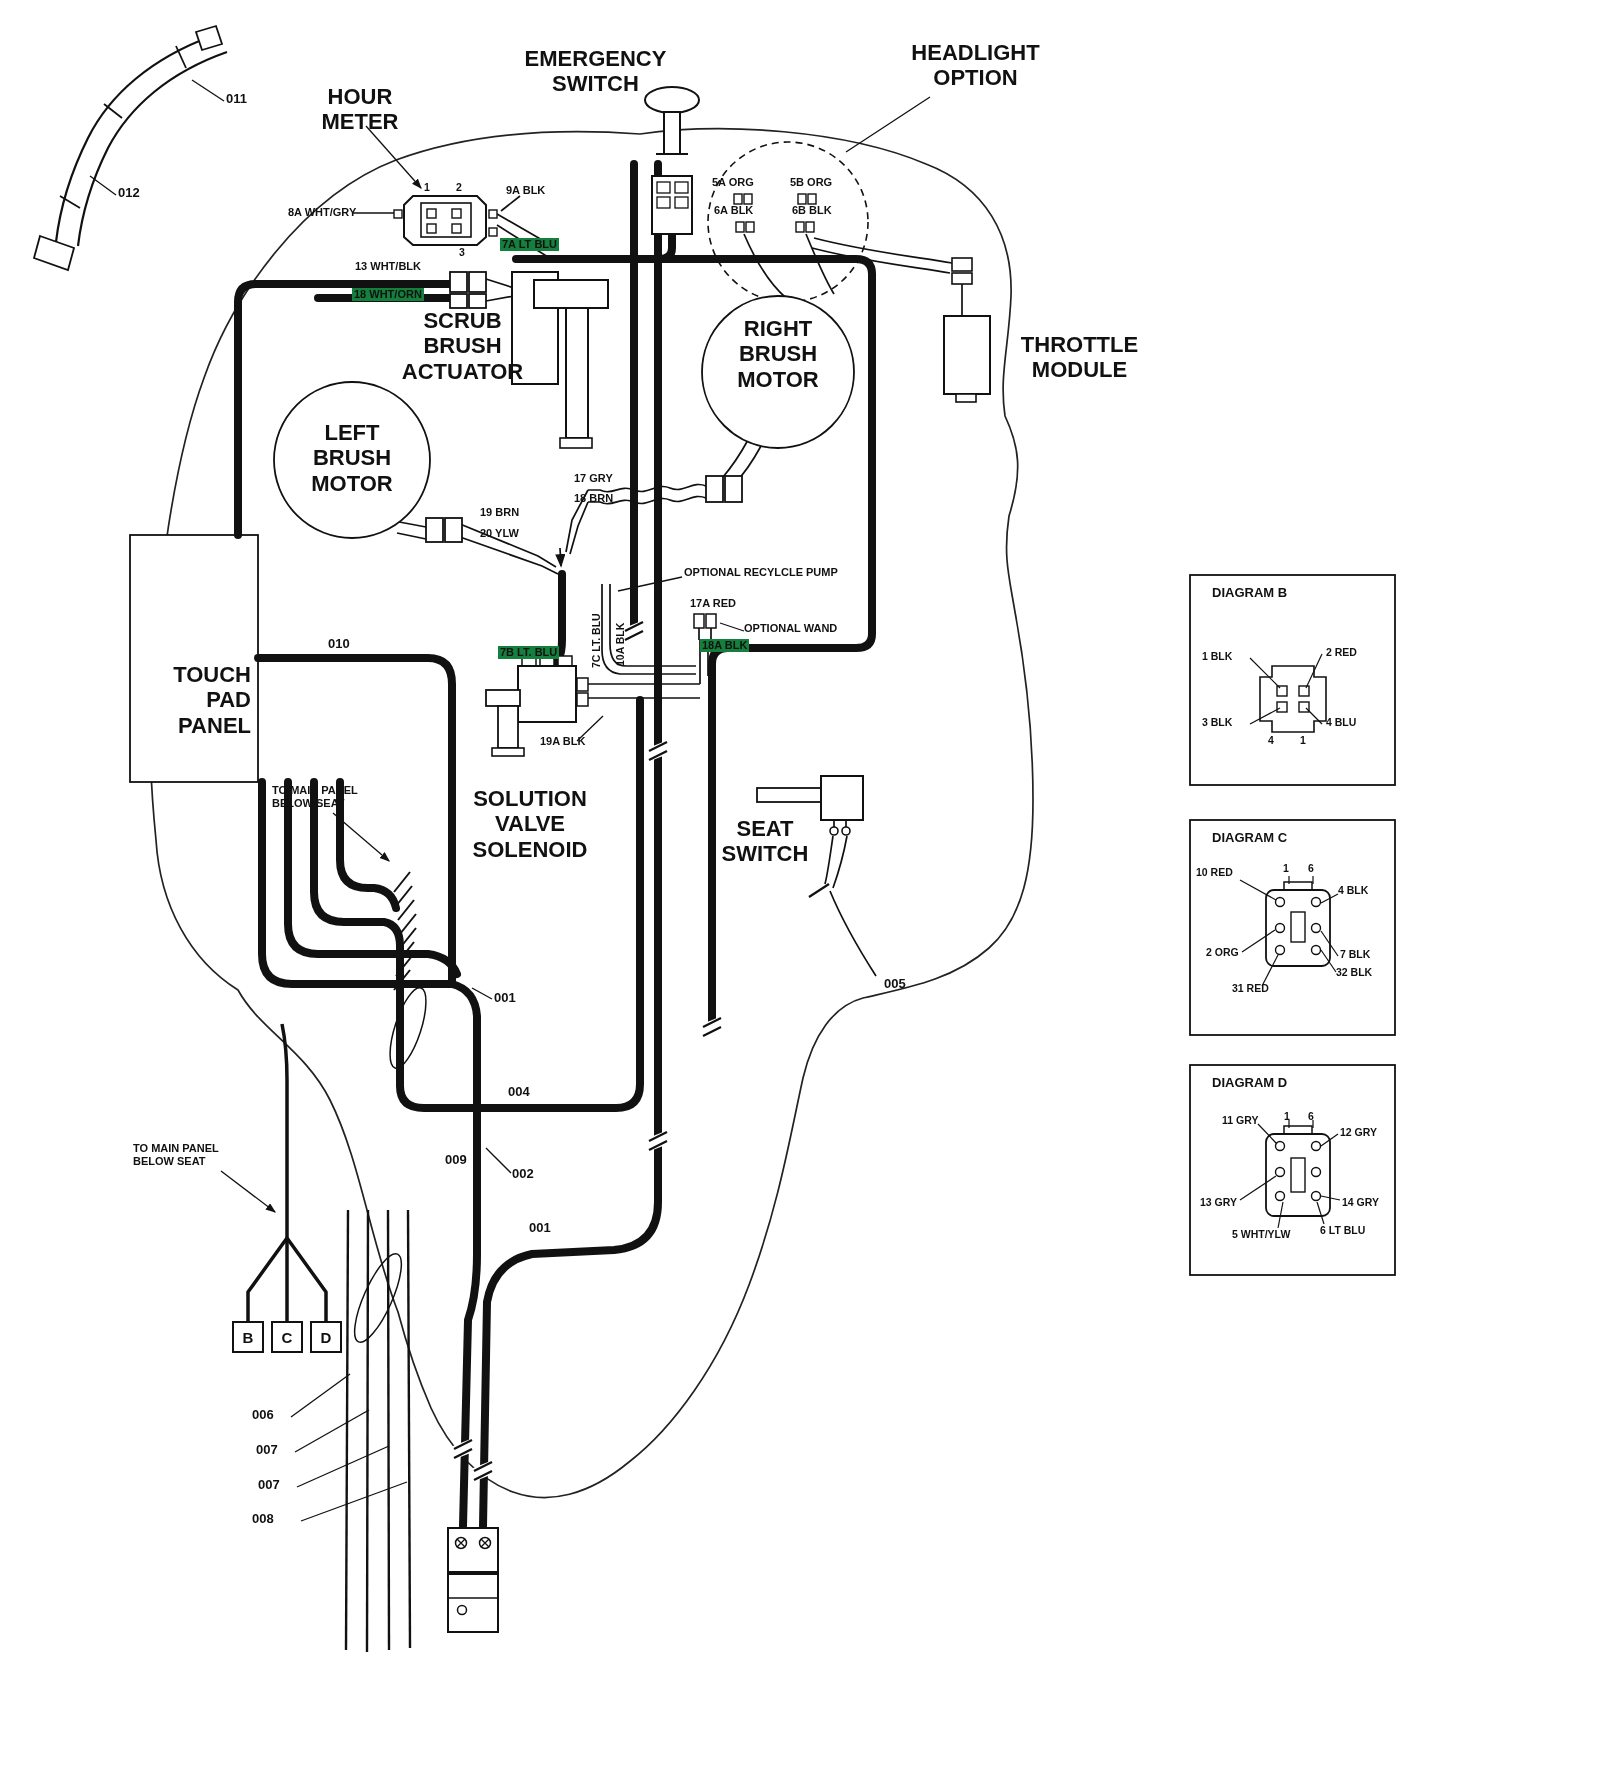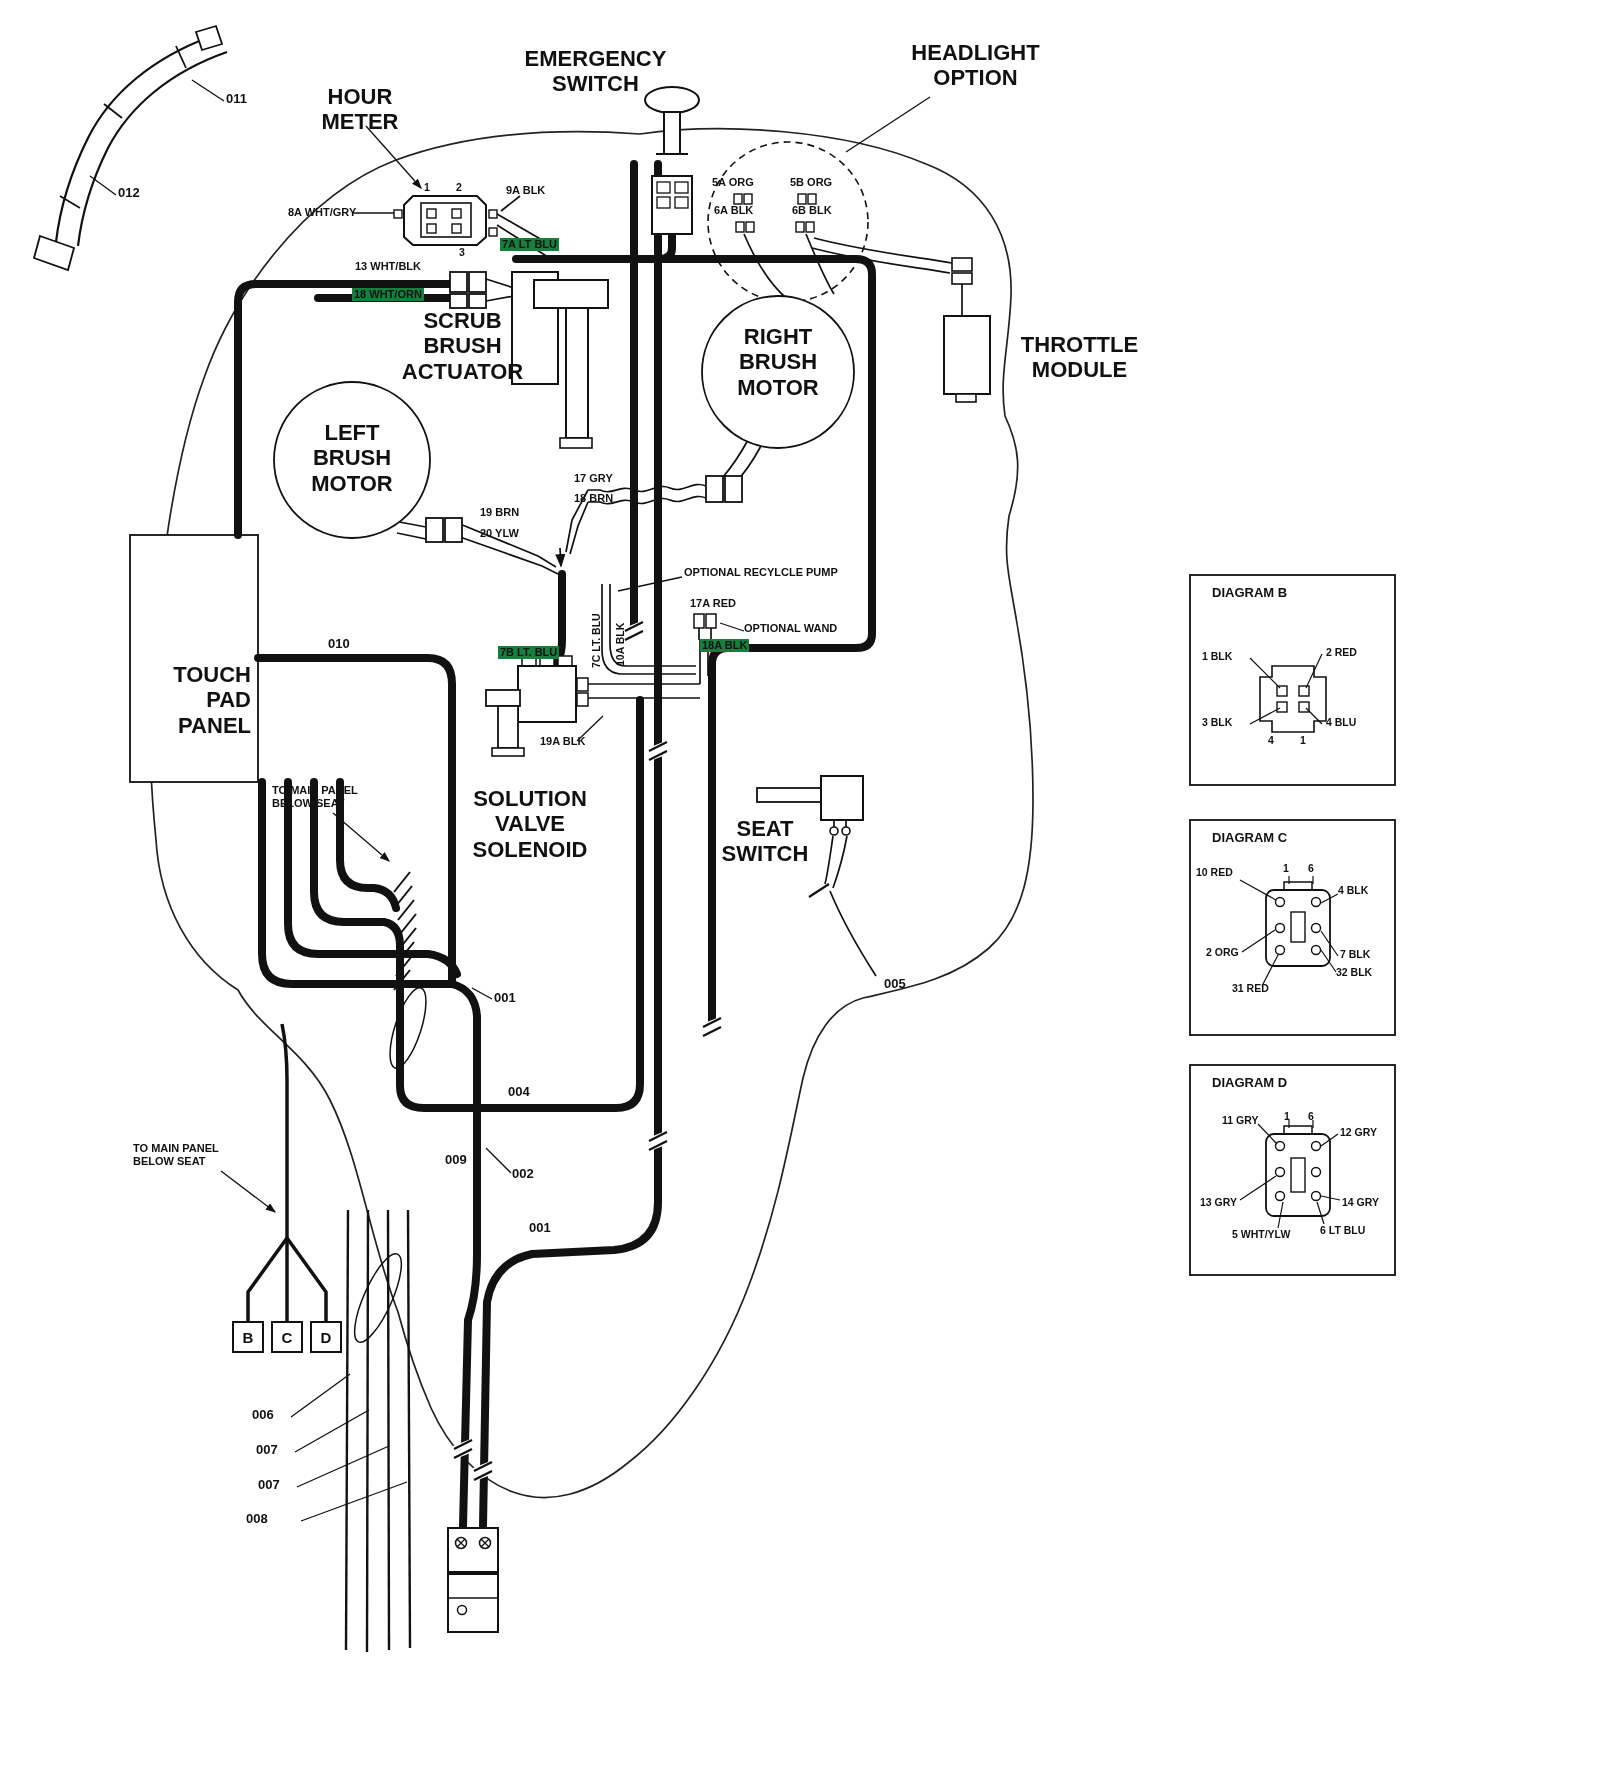--- a/index.html
+++ b/index.html
@@ -318,21 +318,21 @@
 <div class="lbl big" style="left:888px;top:40px;width:175px">HEADLIGHT
 OPTION</div>
 <div class="lbl big" style="left:1012px;top:332px;width:135px">THROTTLE
 MODULE</div>
 <div class="lbl big" style="left:400px;top:308px;width:125px">SCRUB
 BRUSH
 ACTUATOR</div>
 <div class="lbl big" style="left:292px;top:420px;width:120px">LEFT
 BRUSH
 MOTOR</div>
-<div class="lbl big" style="left:718px;top:324px;width:120px">RIGHT
+<div class="lbl big" style="left:718px;top:316px;width:120px">RIGHT
 BRUSH
 MOTOR</div>
 <div class="lbl big" style="left:156px;top:662px;width:95px;text-align:right">TOUCH
 PAD
 PANEL</div>
 <div class="lbl big" style="left:450px;top:786px;width:160px">SOLUTION
 VALVE
 SOLENOID</div>
 <div class="lbl big" style="left:710px;top:816px;width:110px">SEAT
 SWITCH</div>
@@ -372,21 +372,21 @@
 <div class="lbl mid" style="left:328px;top:637px">010</div>
 <div class="lbl mid" style="left:494px;top:991px">001</div>
 <div class="lbl mid" style="left:508px;top:1085px">004</div>
 <div class="lbl mid" style="left:445px;top:1153px">009</div>
 <div class="lbl mid" style="left:512px;top:1167px">002</div>
 <div class="lbl mid" style="left:529px;top:1221px">001</div>
 <div class="lbl mid" style="left:884px;top:977px">005</div>
 <div class="lbl mid" style="left:252px;top:1408px">006</div>
 <div class="lbl mid" style="left:256px;top:1443px">007</div>
 <div class="lbl mid" style="left:258px;top:1478px">007</div>
-<div class="lbl mid" style="left:246px;top:1512px">008</div>
+<div class="lbl mid" style="left:252px;top:1512px">008</div>
 
 <div class="box-letter" style="left:233px;top:1322px;width:30px;height:30px">B</div>
 <div class="box-letter" style="left:272px;top:1322px;width:30px;height:30px">C</div>
 <div class="box-letter" style="left:311px;top:1322px;width:30px;height:30px">D</div>
 
 <div class="lbl mid" style="left:1212px;top:586px">DIAGRAM B</div>
 <div class="lbl xs rt" style="left:1202px;top:650px;width:46px">1 BLK</div>
 <div class="lbl xs" style="left:1326px;top:646px">2 RED</div>
 <div class="lbl xs rt" style="left:1202px;top:716px;width:46px">3 BLK</div>
 <div class="lbl xs" style="left:1326px;top:716px">4 BLU</div>

